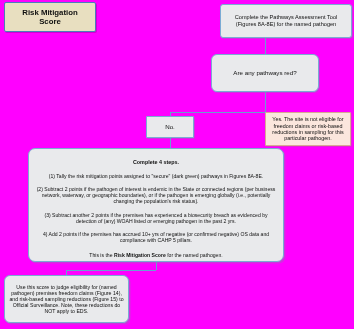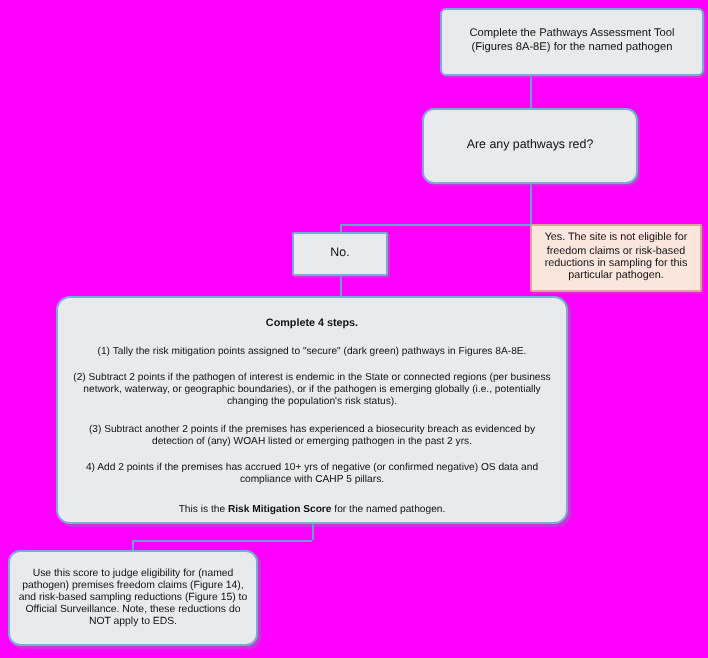--- a/index.html
+++ b/index.html
@@ -157,20 +157,24 @@
 
   <div class="conn v" style="left:265px; top:38px; height:16px;"></div>
   <div class="conn v" style="left:265px; top:92px; height:20px;"></div>
   <div class="conn h" style="left:170px; top:112px; width:96px;"></div>
   <div class="conn v" style="left:170px; top:112px; height:4px;"></div>
   <div class="conn v" style="left:170px; top:138px; height:10px;"></div>
   <div class="conn v" style="left:156px; top:262px; height:8px;"></div>
   <div class="conn h" style="left:66px; top:270px; width:90px;"></div>
   <div class="conn v" style="left:66px; top:270px; height:5px;"></div>
 
+  <div class="node" id="node-title">
+    <span class="txt">Risk Mitigation
+Score</span>
+  </div>
 
   <div class="node" id="node-pat-tool">
     <span class="txt">Complete the Pathways Assessment Tool
 (Figures 8A-8E) for the named pathogen</span>
   </div>
 
   <div class="node" id="node-decision">
     <span class="txt">Are any pathways red?</span>
   </div>
 

